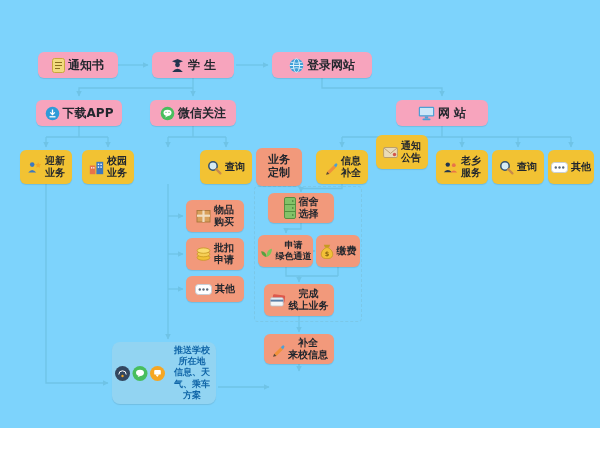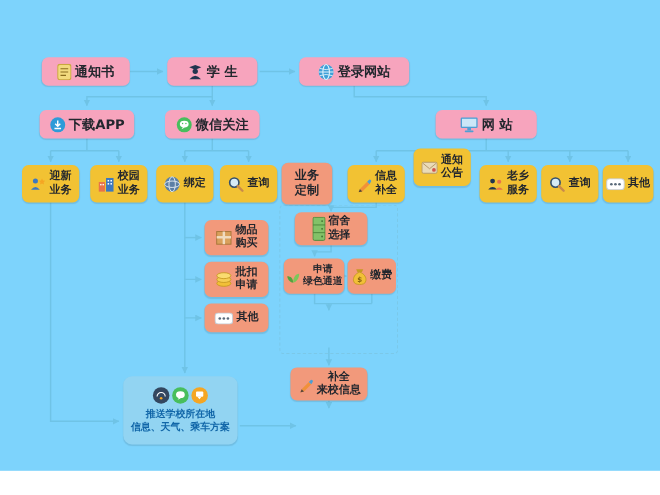--- a/index.html
+++ b/index.html
@@ -11,21 +11,21 @@
   .node { position:absolute; display:flex; align-items:center; justify-content:center; gap:3px;
           border-radius:6px; color:#23272e; font-weight:bold; z-index:3;
           box-shadow:0 1px 1px rgba(0,0,0,0.10); }
   .pink   { background:#F7A4BD; font-size:12px; }
   .yellow { background:#F2C233; font-size:10px; }
   .orange { background:#F2997B; font-size:10px; }
   .label  { white-space:pre-line; line-height:1.18; text-align:center; }
   .icon   { display:flex; align-items:center; justify-content:center; flex:0 0 auto; }
   .dashed-box { position:absolute; border:1.5px dashed #7BC8E8; border-radius:4px; z-index:2; }
   .push { position:absolute; background:#92D4F2; border-radius:8px; z-index:3;
-          display:flex; flex-direction:column; align-items:center; justify-content:center;
+          display:flex; flex-direction:row; align-items:center; justify-content:center;
           gap:4px; padding:4px 2px; box-shadow:0 1px 1px rgba(0,0,0,0.10); }
   .push-label { color:#1166A8; font-size:9px; font-weight:bold; white-space:pre-line;
                 text-align:center; line-height:1.25; }
   .small-font { font-size:9px; }
 </style>
 </head>
 <body>
 
 <div id="canvas">
 
@@ -160,30 +160,20 @@
           <rect x="8.8" y="6.4" width="1.4" height="1.4" fill="#fff"></rect>
           <rect x="11.4" y="6.4" width="1.4" height="1.4" fill="#fff"></rect>
           <rect x="2" y="7.2" width="1.3" height="1.3" fill="#fff"></rect>
           <rect x="4.2" y="7.2" width="1.3" height="1.3" fill="#fff"></rect>
         </svg>
       </span>
     <span class="label">校园
 业务</span>
   </div>
 
-  <div class="node yellow" style="left:142px;top:150px;width:52px;height:34px">
-    <span class="icon">
-        <svg width="15" height="15" viewBox="0 0 15 15">
-          <circle cx="7.5" cy="7.5" r="6.8" fill="#5B7FA6"></circle>
-          <ellipse cx="7.5" cy="7.5" rx="2.9" ry="6.8" fill="none" stroke="#DCE7F0" stroke-width="0.9"></ellipse>
-          <ellipse cx="7.5" cy="7.5" rx="6.8" ry="2.9" fill="none" stroke="#DCE7F0" stroke-width="0.9"></ellipse>
-        </svg>
-      </span>
-    <span class="label">绑定</span>
-  </div>
 
   <div class="node yellow" style="left:200px;top:150px;width:52px;height:34px">
     <span class="icon">
         <svg width="15" height="15" viewBox="0 0 15 15">
           <circle cx="6" cy="6" r="4.2" fill="#D6EBF5" stroke="#33506E" stroke-width="1.5"></circle>
           <path d="M9.2,9.2 L13.4,13.4" stroke="#C98A4B" stroke-width="2.2" stroke-linecap="round"></path>
         </svg>
       </span>
     <span class="label">查询</span>
   </div>
@@ -317,20 +307,33 @@
     <span class="icon">
         <svg width="14" height="15" viewBox="0 0 14 15">
           <path d="M5,3.4 L3.8,0.8 H10.2 L9,3.4 Z" fill="#C79A22"></path>
           <path d="M7,3.4 C2.4,4.9 0.9,8.6 1.4,11.3 1.9,14.2 4.6,14.6 7,14.6 9.4,14.6 12.1,14.2 12.6,11.3 13.1,8.6 11.6,4.9 7,3.4 Z" fill="#F2C037" stroke="#C79A22" stroke-width="0.8"></path>
           <text x="7" y="12" font-size="6.5" text-anchor="middle" fill="#8a6312" font-weight="bold">$</text>
         </svg>
       </span>
     <span class="label">缴费</span>
   </div>
 
+  <div class="node orange" style="left:264px;top:284px;width:70px;height:32px">
+    <span class="icon">
+        <svg width="16" height="13" viewBox="0 0 16 13">
+          <g transform="rotate(8 9 2)">
+            <rect x="3" y="0.8" width="12.2" height="7.6" rx="1.3" fill="#DD584C"></rect>
+          </g>
+          <rect x="0.6" y="3.8" width="12.6" height="8.2" rx="1.3" fill="#F4F6F8" stroke="#B9C2CA" stroke-width="0.8"></rect>
+          <rect x="0.6" y="5.6" width="12.6" height="2" fill="#5B7FA6"></rect>
+        </svg>
+      </span>
+    <span class="label">完成
+线上业务</span>
+  </div>
 
   <div class="node orange" style="left:264px;top:334px;width:70px;height:30px">
     <span class="icon">
         <svg width="15" height="15" viewBox="0 0 15 15">
           <path d="M4.2,11.8 L10.8,5.2 L13,7.4 L6.4,14 Z" fill="#F0913A"></path>
           <path d="M10.8,5.2 L12.3,3.7 q0.9,-0.9 1.8,0 q0.9,0.9 0,1.8 L13,7.4 Z" fill="#4E9FD4"></path>
           <path d="M4.2,11.8 L6.4,14 L3,14.8 Z" fill="#5b4634"></path>
         </svg>
       </span>
     <span class="label">补全

